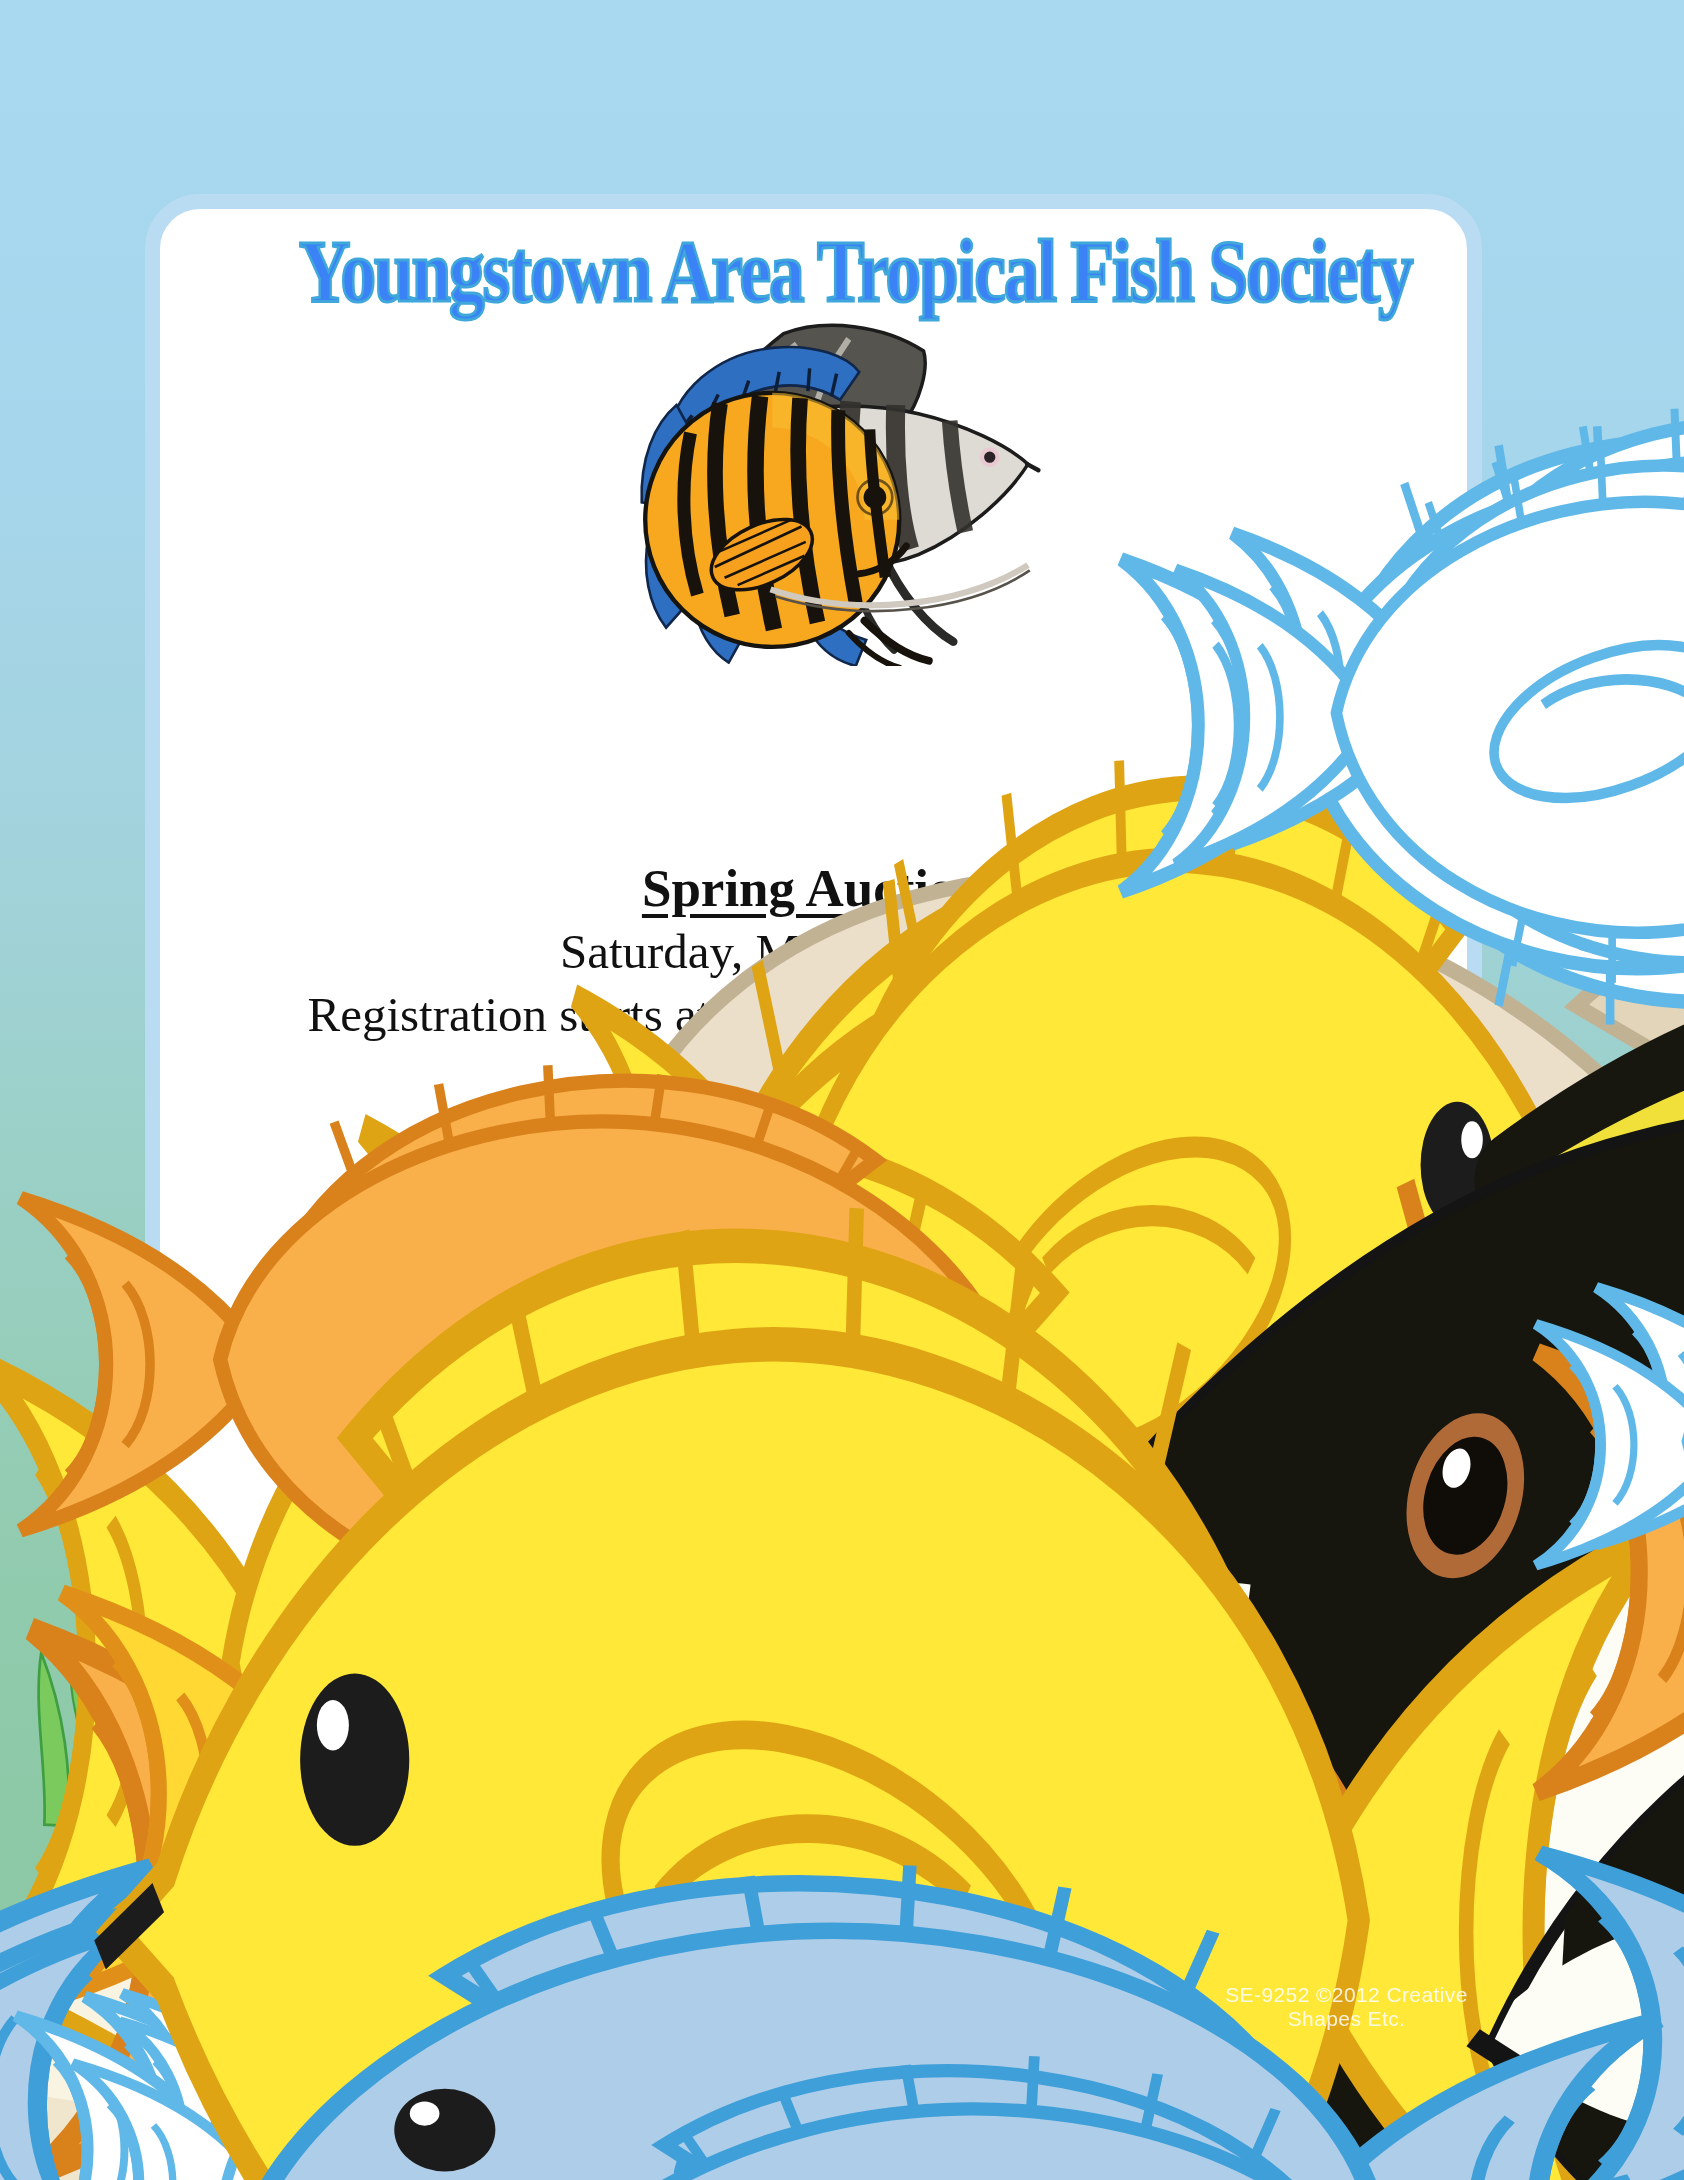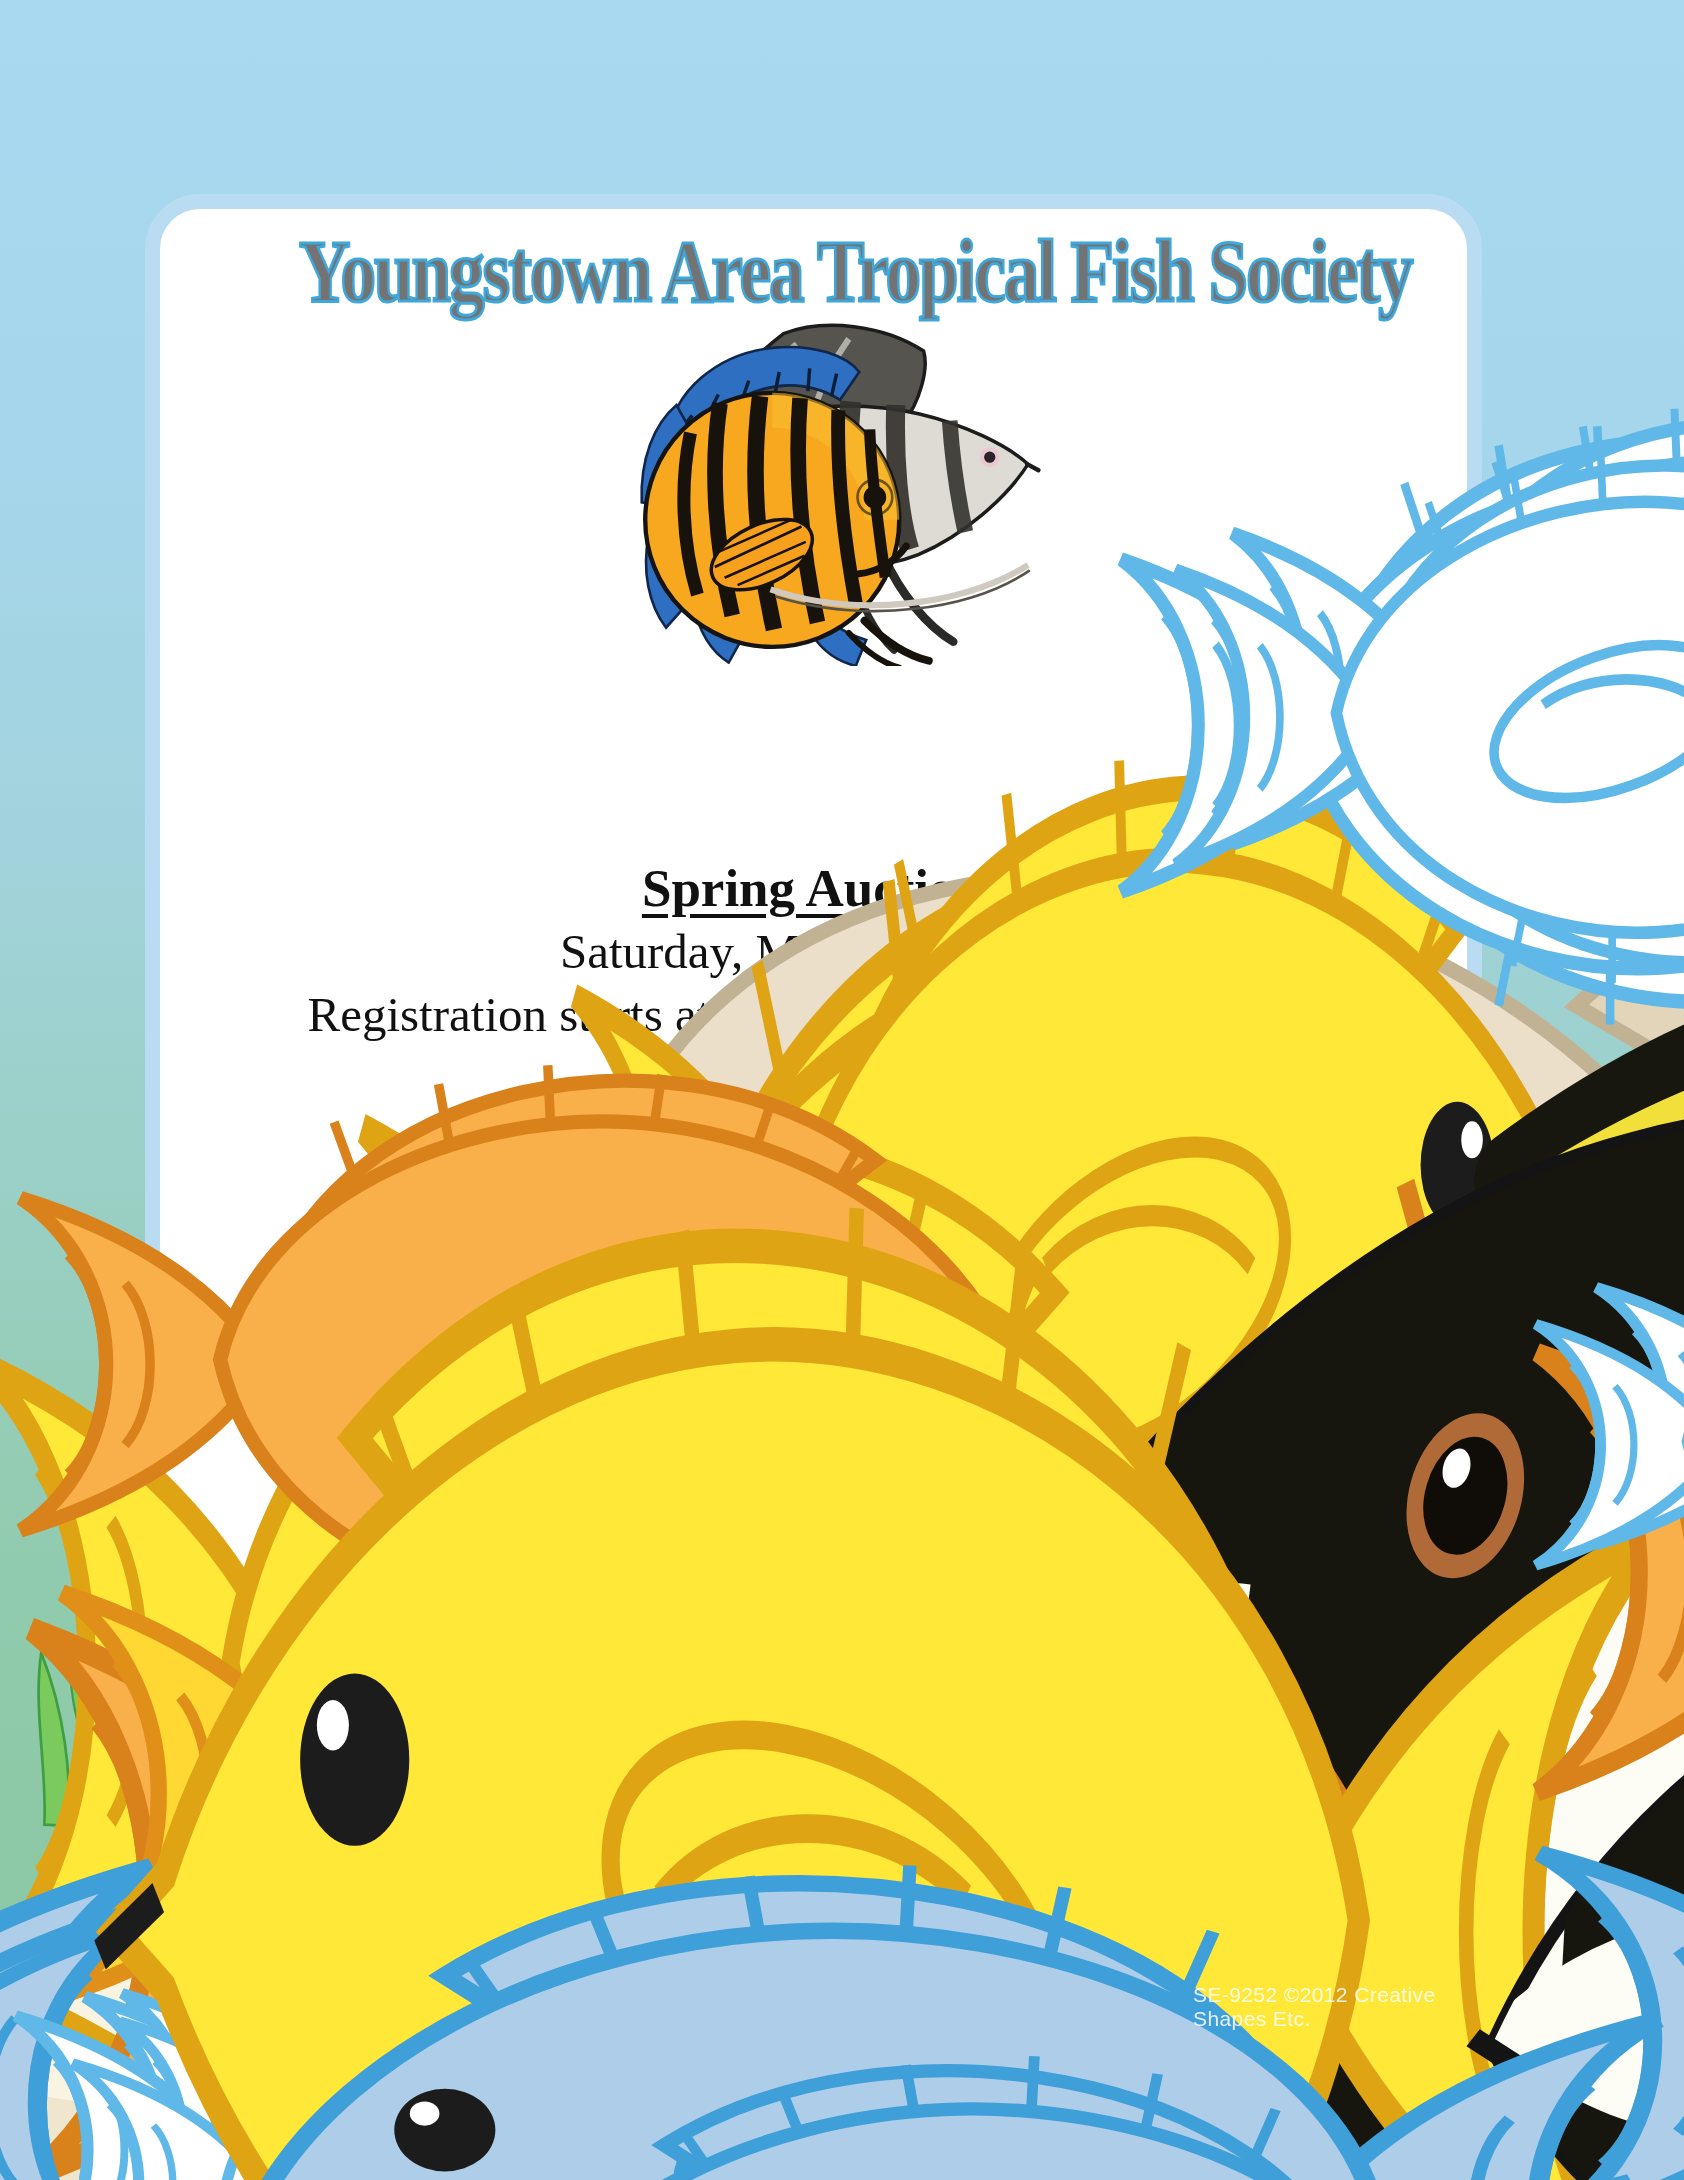--- a/index.html
+++ b/index.html
@@ -3,33 +3,33 @@
 <meta charset="utf-8">
 <style>
   html,body{margin:0;padding:0;background:#666;}
   .page{position:relative;width:1685px;height:2181px;overflow:hidden;
         font-family:"Liberation Serif",serif;
         background:linear-gradient(180deg,#a8d9f0 0%,#a6d6ec 20%,#a2d3dd 38%,#9bd0c8 52%,#93ccb2 68%,#8dc9a7 82%,#8bc8a3 100%);}
   .scene{position:absolute;inset:0;z-index:3;pointer-events:none;}
   .panel{position:absolute;left:145px;top:194px;width:1337px;height:1784px;
          box-sizing:border-box;background:#ffffff;border:15.3px solid #b9dcf3;border-radius:55px;z-index:2;}
   .line{position:absolute;left:0;width:100%;text-align:center;color:#111;white-space:nowrap;}
-  .fancy{font-weight:bold;color:#737373;-webkit-text-stroke:3px #3fa7da;}
+  .fancy{font-weight:bold;color:#3b82f6;-webkit-text-stroke:3px #3fa7da;}
   .fancy .sq{display:inline-block;transform:scaleX(0.80);transform-origin:center;letter-spacing:-2.6px;}
   .title{top:13.6px;font-size:89px;line-height:1.08;}
   .subtitle{top:433px;font-size:85px;line-height:1.08;}
   .subtitle .sq{transform:scaleX(0.84);}
   .evt-title{font-size:53px;font-weight:bold;text-decoration:underline;text-decoration-thickness:4.3px;text-underline-offset:7.7px;}
   .evt-line{font-size:49px;}
   .foot-bold{font-size:46px;font-weight:bold;}
   .addr{font-size:48px;}
   .center-art{position:absolute;top:109px;left:50%;transform:translateX(-50%);width:460px;height:348px;}
   .attribution{position:absolute;left:1193px;top:1983px;width:307px;z-index:4;
                font-family:"Liberation Sans",sans-serif;font-size:21px;color:#ffffff;opacity:.85;
-               letter-spacing:0.4px;}
+               text-align:center;letter-spacing:0.4px;}
 </style>
 </head>
 <body>
 
 <div class="page">
 
   <div class="panel">
     <div class="line title fancy"><span class="sq">Youngstown Area Tropical Fish Society</span></div>
 
     <svg class="center-art" viewBox="0 0 520 400">

